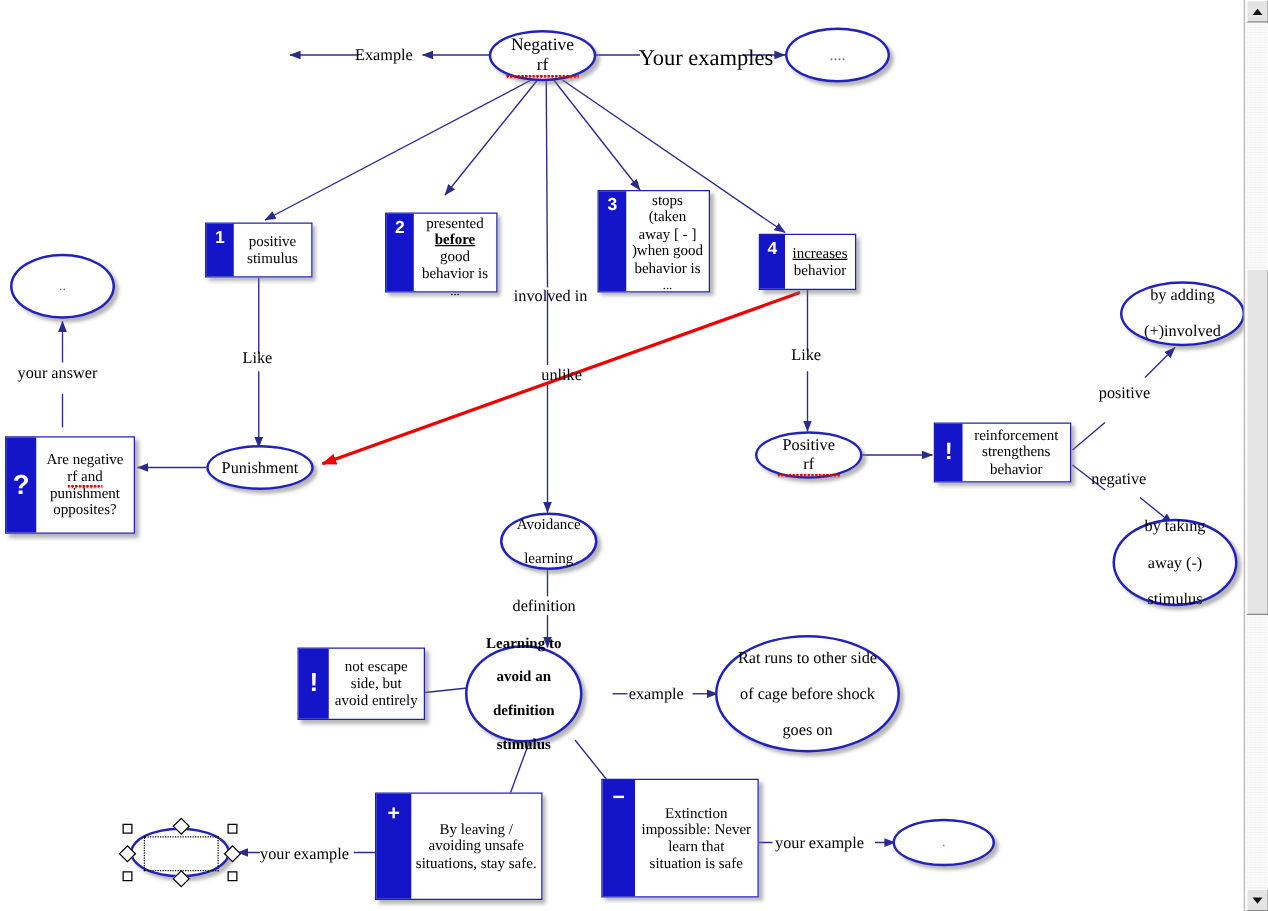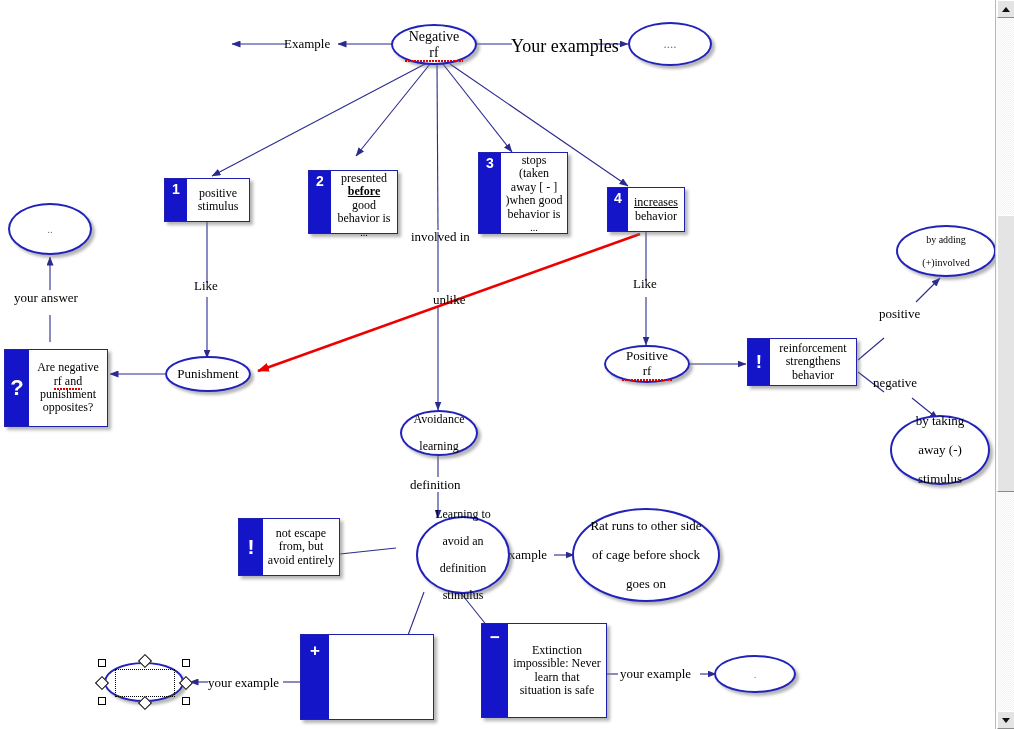--- a/index.html
+++ b/index.html
@@ -178,21 +178,21 @@
     <span>Punishment</span>
   </div>
 
   <div class="node ell" style="left:604px;top:345px;width:86px;height:38px;font-size:13px;">
     <span style="white-space:nowrap;">
       <span>Positive</span>
         <span class="sq">rf</span>
     </span>
   </div>
 
-  <div class="node ell" style="left:896px;top:225px;width:100px;height:52px;font-size:10px;">
+  <div class="node ell" style="left:896px;top:225px;width:100px;height:52px;font-size:13px;">
     <span>
       <span>by adding</span><br>
       <span>(+)involved</span>
     </span>
   </div>
 
   <div class="node ell" style="left:890px;top:415px;width:100px;height:70px;font-size:13px;">
     <span>
       <span>by taking</span><br>
       <span>away (-)</span><br>
@@ -200,21 +200,21 @@
     </span>
   </div>
 
   <div class="node ell" style="left:400px;top:410px;width:78px;height:46px;font-size:12px;">
     <span>
       <span>Avoidance</span><br>
       <span>learning</span>
     </span>
   </div>
 
-  <div class="node ell" style="left:416px;top:516px;width:94px;height:78px;font-size:12px;">
+  <div class="node ell" style="left:372px;top:516px;width:94px;height:78px;font-size:12px;font-weight:bold;">
     <span>
       <span>Learning to</span><br>
       <span>avoid an</span><br>
       <span>definition</span><br>
       <span>stimulus</span>
     </span>
   </div>
 
   <div class="node ell" style="left:572px;top:508px;width:148px;height:94px;font-size:13px;">
     <span>
@@ -311,28 +311,35 @@
         <span>behavior</span>
       </span>
     </div>
   </div>
 
   <div class="node note" style="left:238px;top:518px;width:102px;height:58px;font-size:12px;">
     <div class="gutter" style="width:24px;font-size:21px;align-items:center;">!</div>
     <div class="body">
       <span>
         <span>not escape</span><br>
-        <span>from, but</span><br>
+        <span>side, but</span><br>
         <span>avoid entirely</span>
       </span>
     </div>
   </div>
 
   <div class="node note" style="left:300px;top:634px;width:134px;height:86px;font-size:12px;">
     <div class="gutter" style="width:28px;font-size:17px;padding-top:6px;">+</div>
+    <div class="body">
+      <span>
+        <span>By leaving /</span><br>
+        <span>avoiding unsafe</span><br>
+        <span>situations, stay safe.</span>
+      </span>
+    </div>
   </div>
 
   <div class="node note" style="left:481px;top:623px;width:126px;height:95px;font-size:12px;">
     <div class="gutter" style="width:26px;font-size:17px;padding-top:4px;">−</div>
     <div class="body">
       <span>
         <span>Extinction</span><br>
         <span>impossible: Never</span><br>
         <span>learn that</span><br>
         <span>situation is  safe</span>

